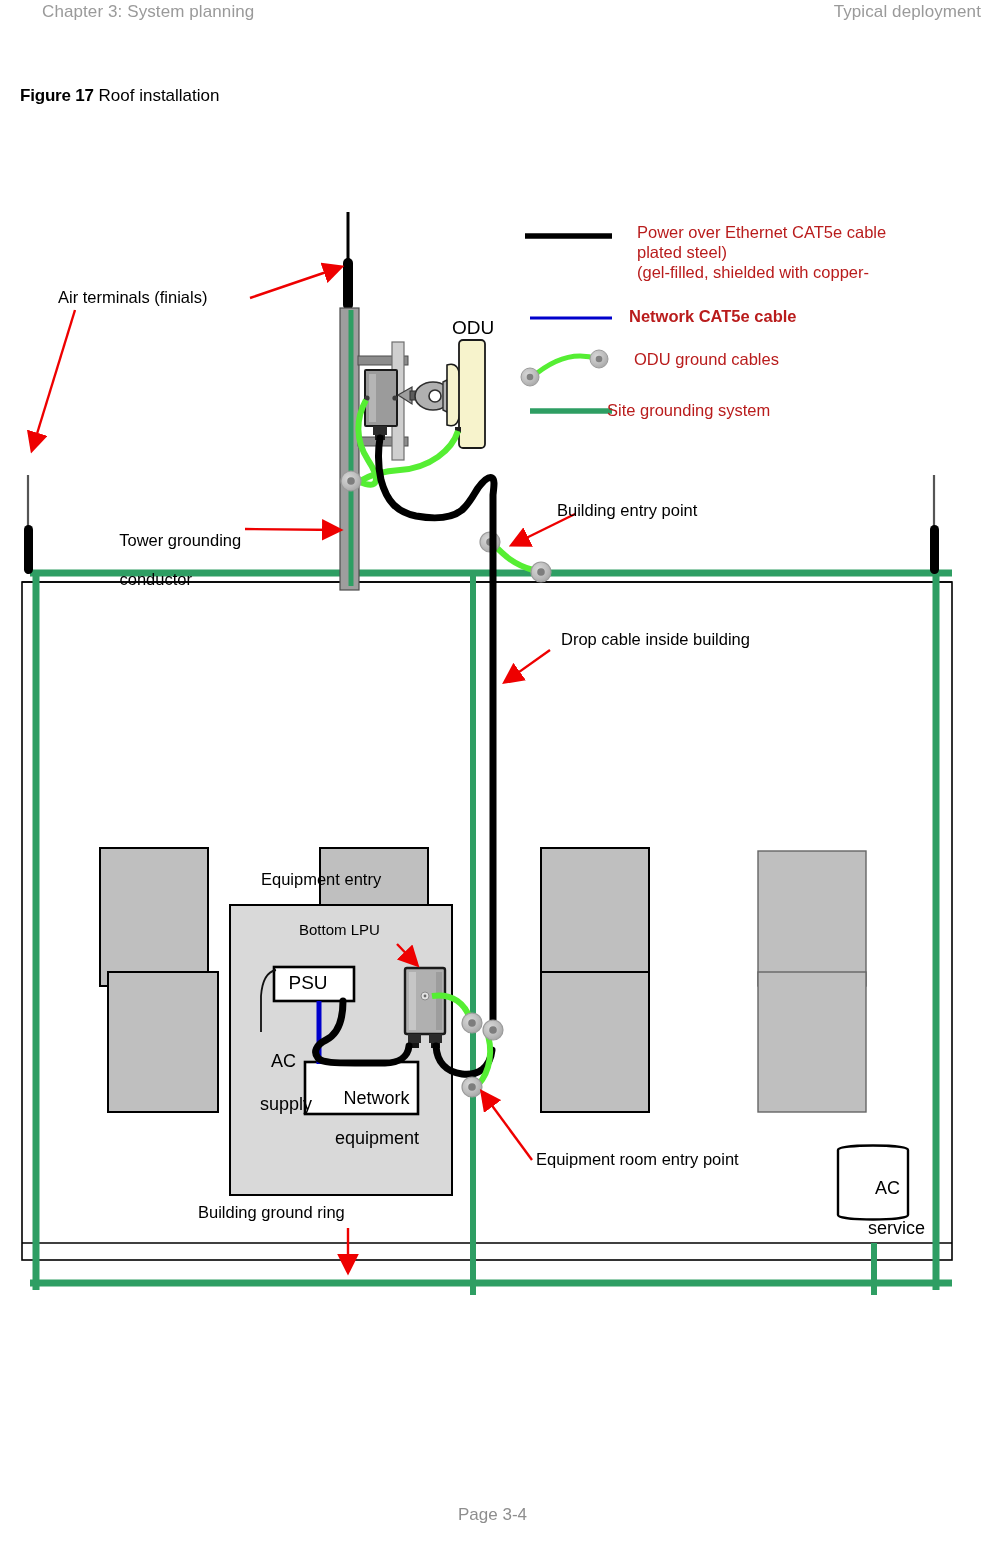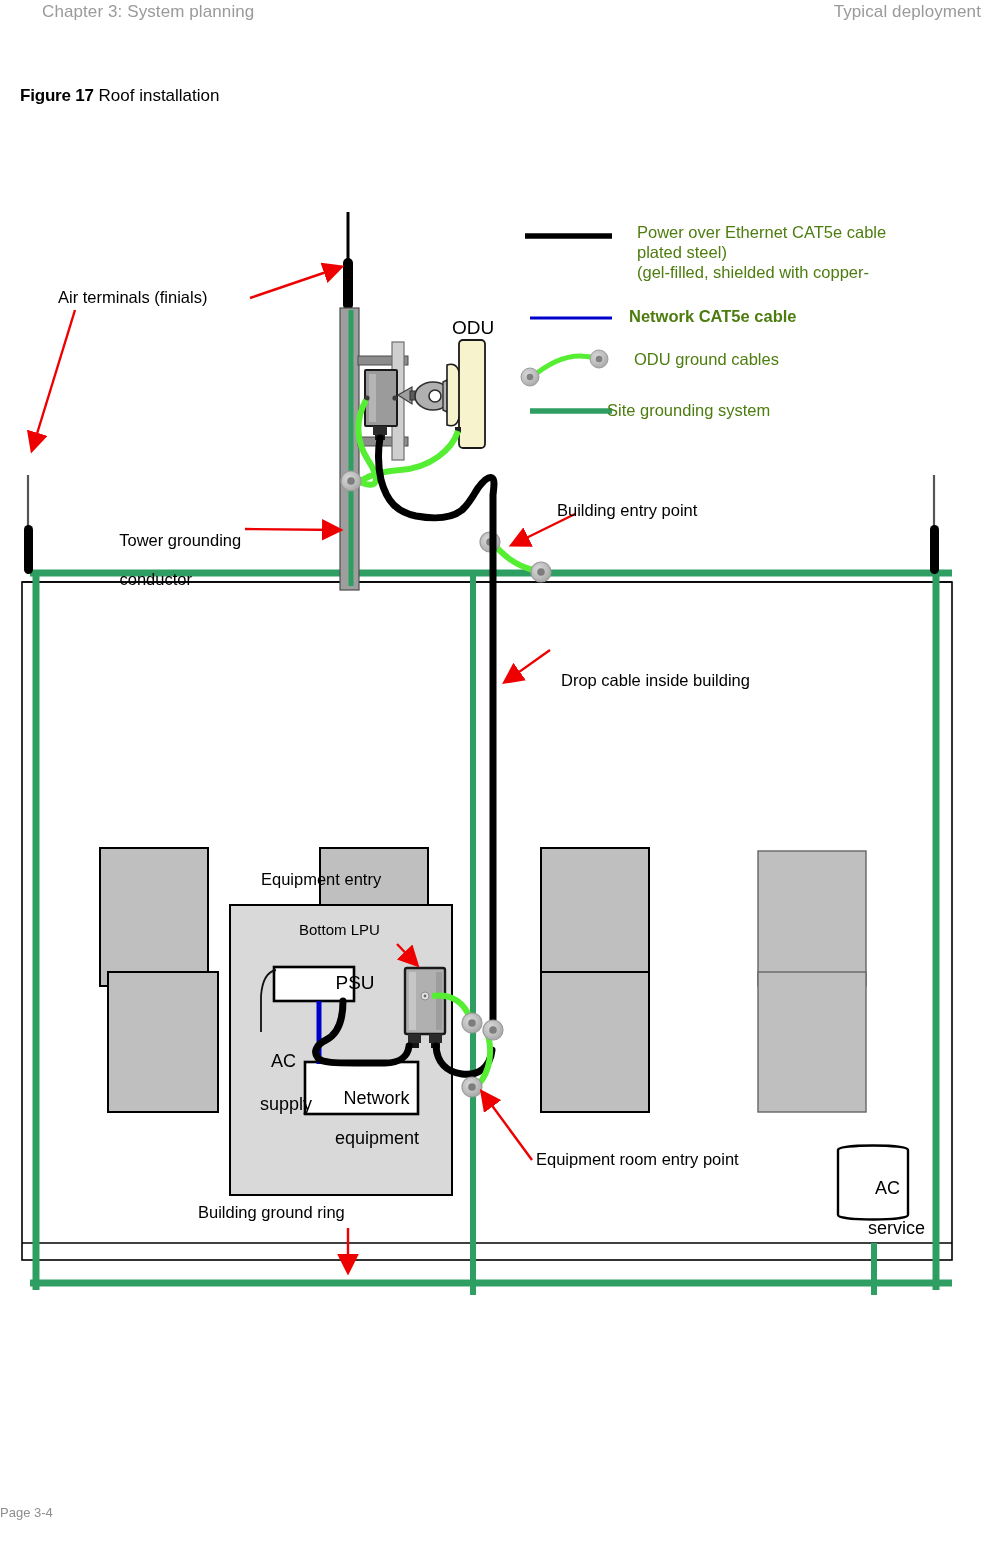--- a/index.html
+++ b/index.html
@@ -17,26 +17,26 @@
 
   
   .fig-cap{position:absolute;left:20px;top:86px;font-size:17px;color:#000;white-space:nowrap;}
   .fig-cap .num{font-weight:bold;letter-spacing:-0.2px;margin-top:46px;}
   .fig-cap .ttl{font-weight:normal;}
 
   
   #art{position:absolute;left:0;top:150px;width:985px;height:1200px;}
 
   
-  .footer{position:absolute;left:0;right:0;top:1505px;color:#8e8e8e;font-size:13px;}
+  .footer{position:absolute;left:0;right:0;top:1505px;text-align:center;color:#8e8e8e;font-size:17px;}
 
   
   .lbl{position:absolute;font-size:16.5px;color:#000;line-height:1.18;white-space:pre;}
   .lbl.ctr{text-align:center;}
-  .lgd{position:absolute;font-size:16.5px;color:#4d7c0f;line-height:1.2;}
+  .lgd{position:absolute;font-size:16.5px;color:#b91c1c;line-height:1.2;}
 </style>
 </head>
 <body>
 
 <div class="page">
 
   <div class="hdr hdr-l">Chapter 3:  System planning</div>
   <div class="hdr hdr-r">Typical deployment</div>
 
   <div class="fig-cap">
@@ -259,27 +259,27 @@
 
     <div class="lbl" style="left:92px; top:362px;">
       <span>Tower grounding</span><br>
       <span>conductor</span>
     </div>
 
     <div class="lbl" style="left:452px; top:167px; font-size:19px;">ODU</div>
 
     <div class="lbl" style="left:557px; top:351px;">Building entry point</div>
 
-    <div class="lbl" style="left:561px; top:480px;margin-top:41px;">Drop cable inside building</div>
+    <div class="lbl" style="left:561px; top:480px;">Drop cable inside building</div>
 
     <div class="lbl" style="left:261px; top:720px;">Equipment entry</div>
 
     <div class="lbl" style="left:299px; top:771px; font-size:15px;">Bottom LPU</div>
 
-    <div class="lbl ctr" style="left:274px; top:822px; width:68px; font-size:19px;padding-left:47px;">PSU</div>
+    <div class="lbl ctr" style="left:274px; top:822px; width:68px; font-size:19px;">PSU</div>
 
     <div class="lbl ctr" style="left:230px; top:880px; width:78px; font-size:18px;">
       <span>AC</span><br>
       <span>supply</span>
     </div>
 
     <div class="lbl ctr" style="left:305px; top:918px; width:113px; font-size:18px; line-height:1.12;">
       <span>Network</span><br>
       <span>equipment</span>
     </div>

